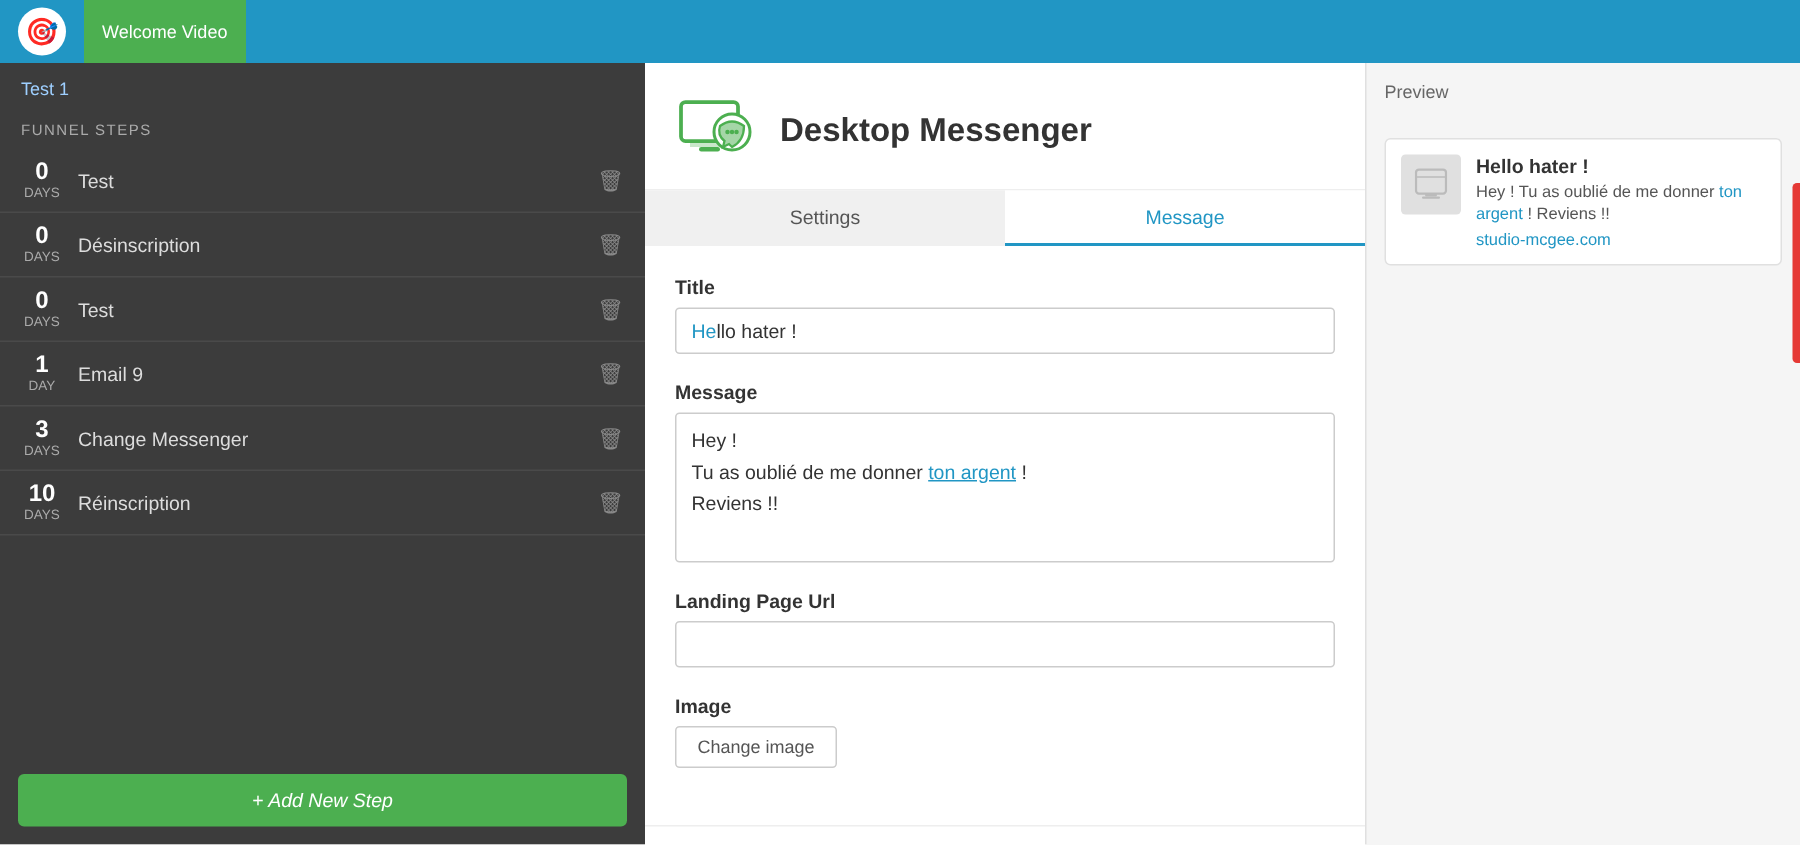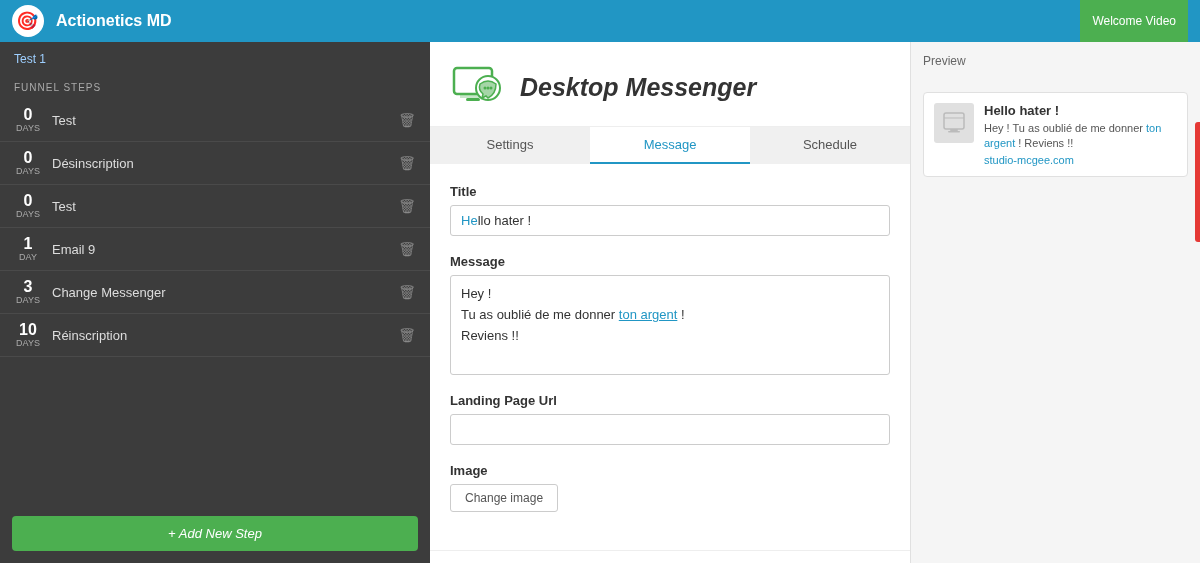--- a/index.html
+++ b/index.html
@@ -138,24 +138,23 @@
       align-items: center;
       padding: 18px 20px 12px 20px;
       gap: 16px;
       border-bottom: 1px solid #eee;
     }
     .dm-icon-wrap {
       width: 54px;
       height: 54px;
     }
     .dm-title-text {
-      font-size: 25px;
+      font-size: 22px;
       font-weight: 600;
       color: #333;
-      font-style: italic;
     }
 
     
     .tabs {
       display: flex;
       border-bottom: 2px solid #e0e0e0;
       background: #f8f8f8;
     }
     .tab {
       flex: 1;
@@ -317,21 +316,20 @@
       line-height: 1.6;
     }
   </style>
 </head>
 <body>
 
 <div class="header">
   <div class="header-logo">
     <span style="font-size:18px;">🎯</span>
   </div>
-  <span class="header-title">Actionetics MD</span>
   <button class="header-btn">Welcome Video</button>
 </div>
 
 <div class="main-layout">
 
   <div class="sidebar">
     <div class="sidebar-breadcrumb">Test 1</div>
     <div class="funnel-steps-label">FUNNEL STEPS</div>
 
     <div>
@@ -410,23 +408,20 @@
         <span class="dm-title-text">Desktop Messenger</span>
       </div>
 
       <div class="tabs">
         <button class="tab">
           <span>Settings</span>
         </button>
         <button class="tab active">
           <span>Message</span>
         </button>
-        <button class="tab">
-          <span>Schedule</span>
-        </button>
       </div>
 
       <div class="form-area">
 
         <div class="field-group">
           <div class="field-label">Title</div>
           <div class="title-input-display" style="cursor:text;">
             <span style="color:#2196c4;">He</span>
               <span>llo hater !</span>
           </div>

